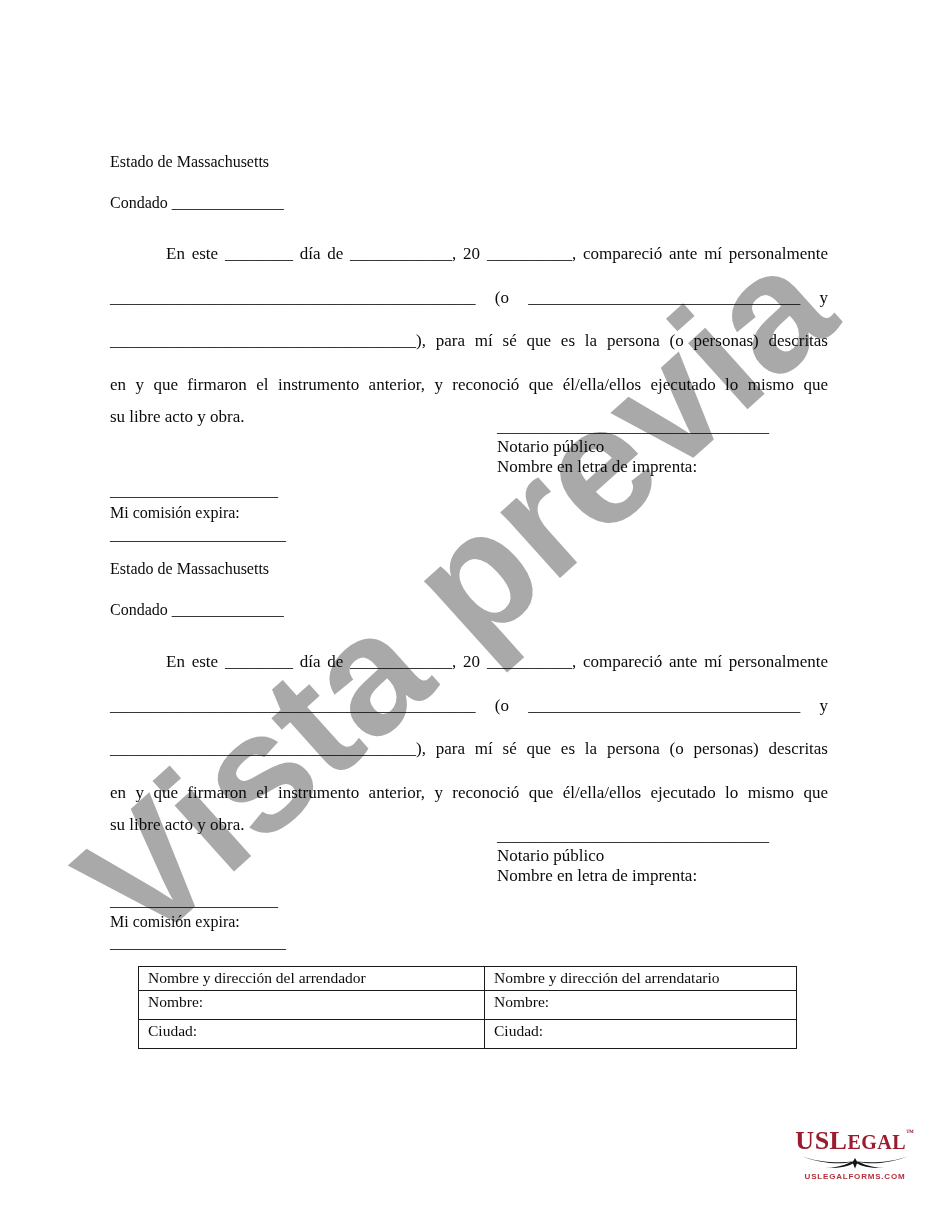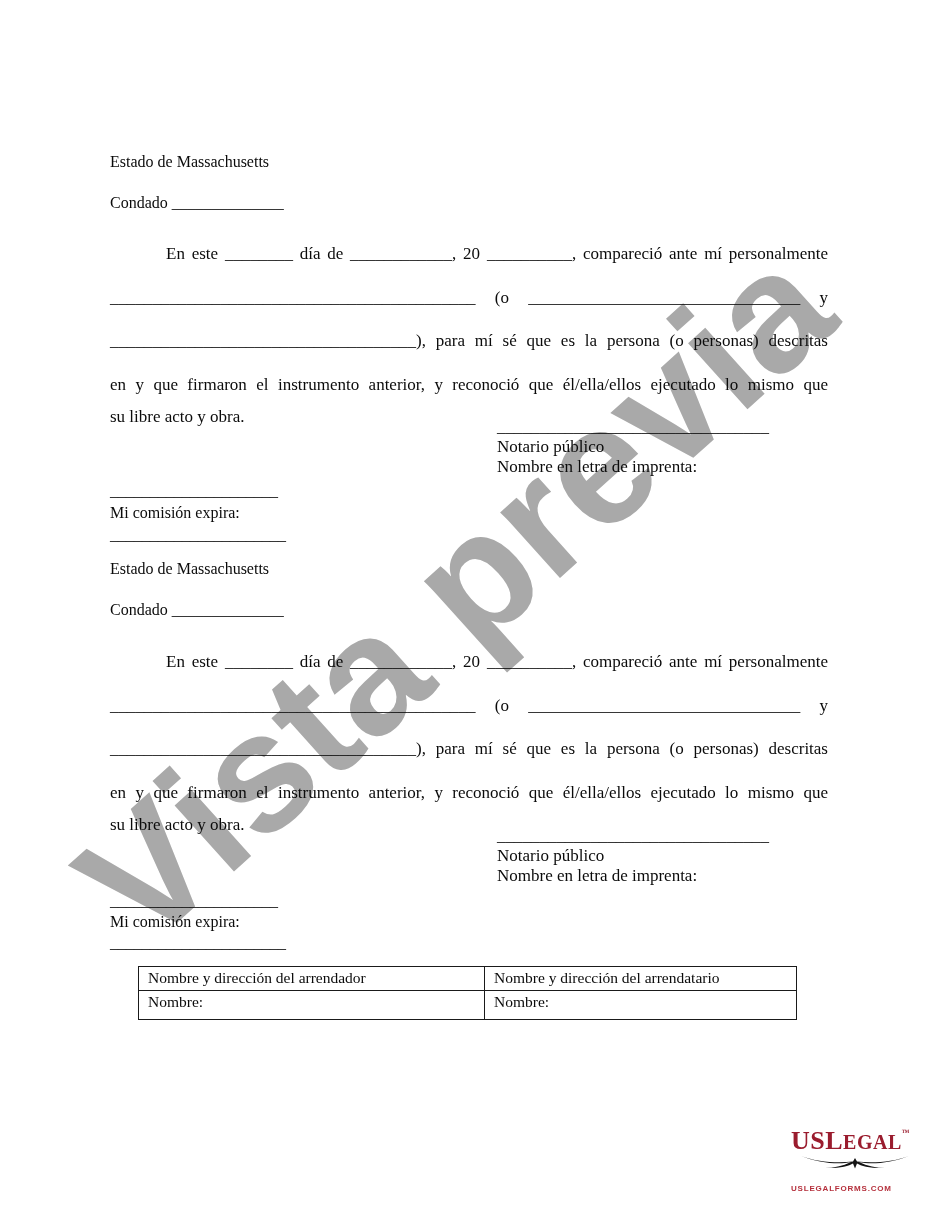--- a/index.html
+++ b/index.html
@@ -44,33 +44,33 @@
     border:1.6px solid #1a1a1a;
     padding:2px 4px 2px 9px;
     vertical-align:top;
   }
   table.info tr.hdr td{height:19px;}
   table.info tr.row td{height:24px;margin-top:23px;}
   td.c1{width:332px;}
   .ziprow span.postal{margin-left:100px;}
   .logo{
     width:128px;
-    text-align:left;
+    text-align:center;
     font-family:"Liberation Serif", serif;
     line-height:1;
   }
   .logo .brand{font-weight:bold;letter-spacing:0.5px;white-space:nowrap;}
   .logo .big{font-size:26px;}
   .logo .small{font-size:20px;}
   .logo .tm{font-size:8px;vertical-align:14px;}
   .logo .eagle{display:block;margin:1px auto 0 auto;}
   .logo .site{
     font-family:"Liberation Sans", sans-serif;
     font-size:8px;font-weight:bold;letter-spacing:0.8px;
-    margin-top:16px;white-space:nowrap;
+    margin-top:4px;white-space:nowrap;
   }
 </style>
 </head>
 <body>
 
 <div class="page">
 
   <div class="watermark" style="color:#a9a9a9;">Vista previa</div>
 
   <div class="content">
@@ -126,20 +126,24 @@
     <table class="info abs" style="left:138px;top:966px;">
       <tbody>
         <tr class="hdr">
           <td class="c1">Nombre y dirección del arrendador</td>
           <td>Nombre y dirección del arrendatario</td>
         </tr>
         <tr class="row">
           <td class="c1">Nombre:</td>
           <td>Nombre:</td>
         </tr>
+        <tr class="row">
+          <td class="c1">Ciudad:</td>
+          <td>Ciudad:</td>
+        </tr>
       </tbody>
     </table>
 
     <div class="logo abs" style="left:791px;top:1128px;">
       <div class="brand" style="color:#9a1c2e;">
         <span class="big">US</span><span class="big">L</span><span class="small">EGAL</span><span class="tm">™</span>
       </div>
       <svg class="eagle" width="112" height="14" viewBox="0 0 112 14">
         <path fill="#141414" d="M2,1 C20,8 40,10 52,7 C44,11 34,13 26,13 C40,13.5 50,11 54,8.5 L56,13.5 L58,8.5 C62,11 72,13.5 86,13 C78,13 68,11 60,7 C72,10 92,8 110,1 C94,7 74,8.5 58,6.5 L56,3 L54,6.5 C38,8.5 18,7 2,1 Z"></path>
       </svg>

